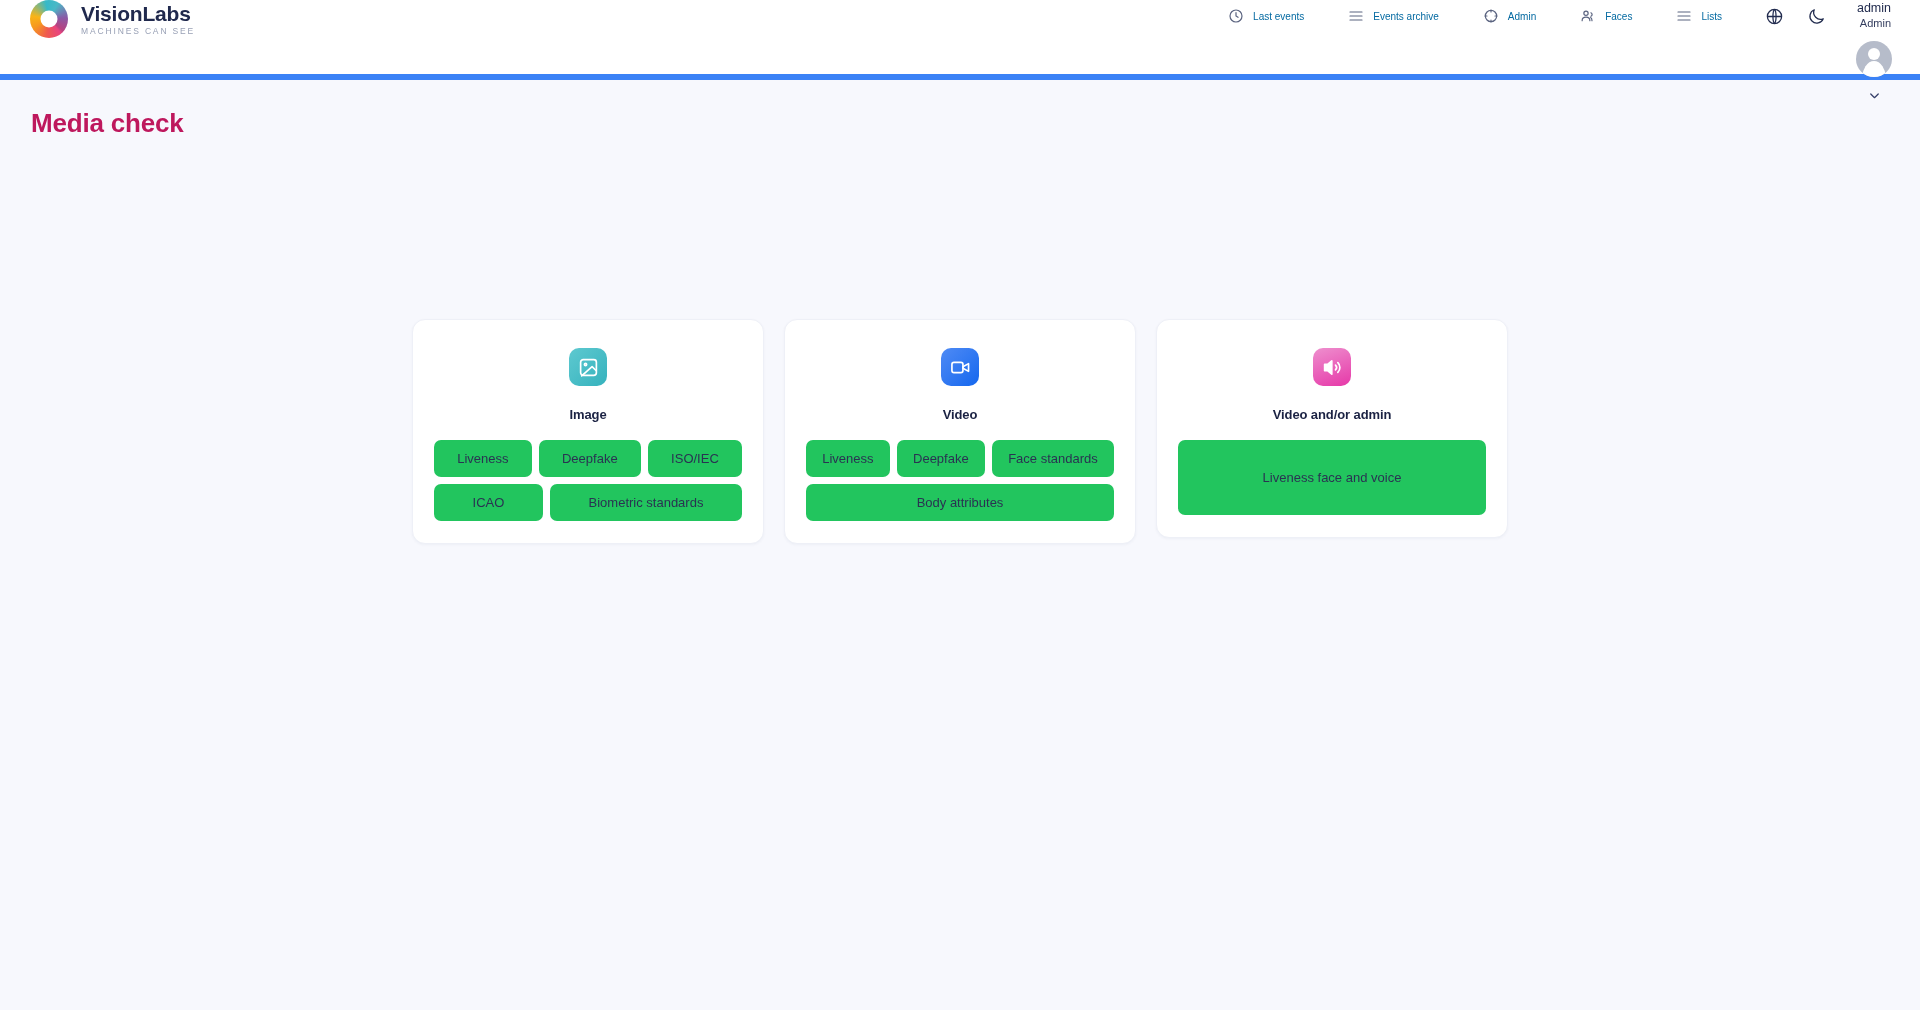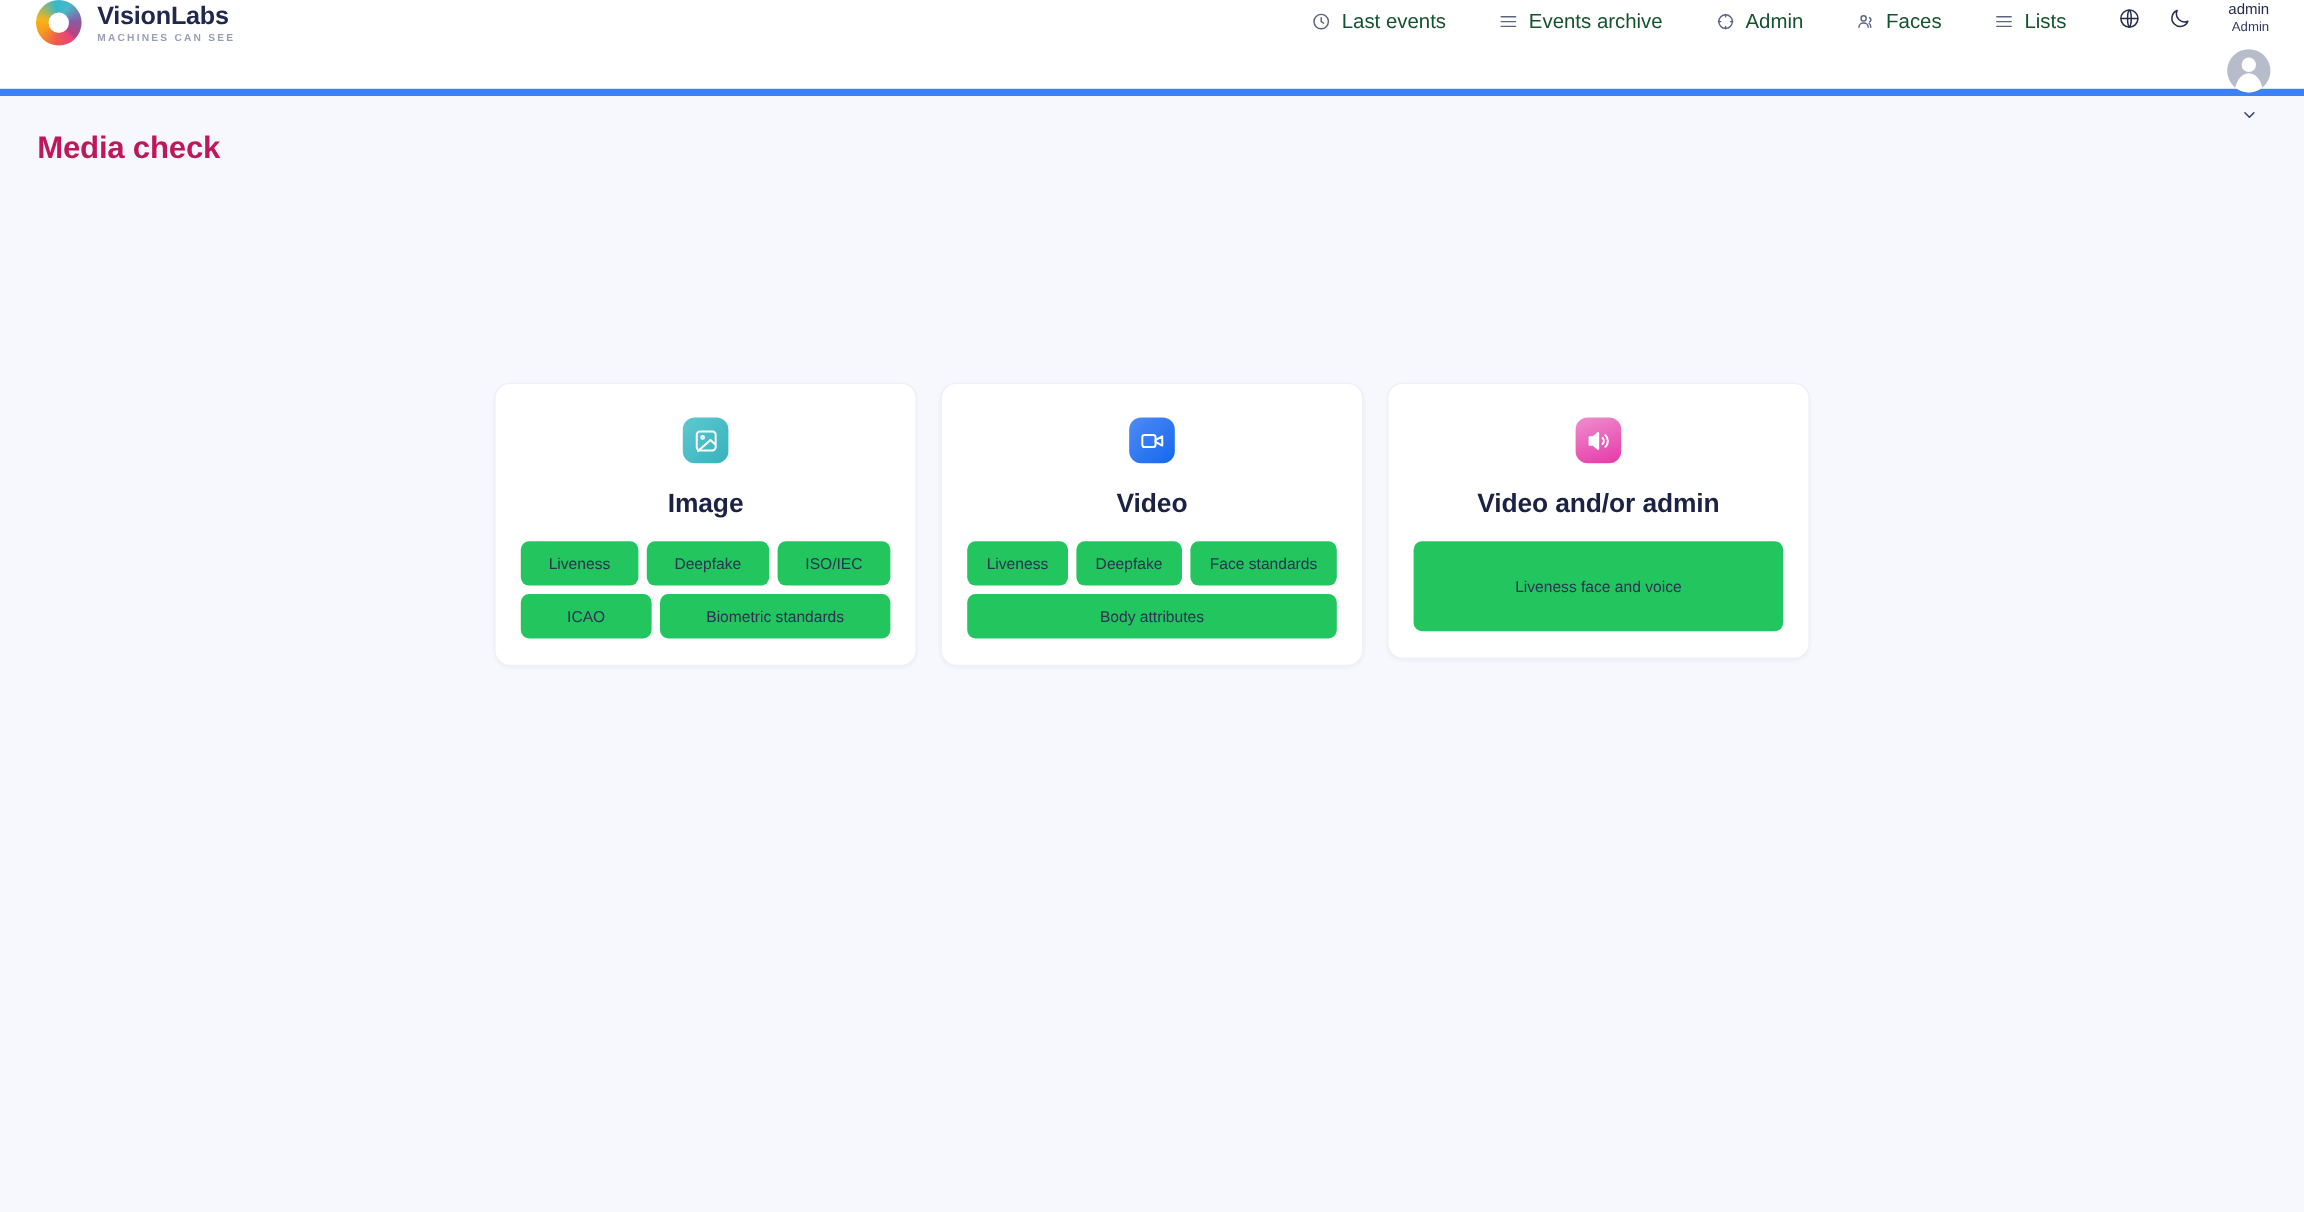--- a/index.html
+++ b/index.html
@@ -68,38 +68,37 @@
     letter-spacing: -0.2px;
     color: #20294d;
     display: block;
   }
   .brand-tag {
     font-size: 8.5px;
     letter-spacing: 1.85px;
     color: #98a0b5;
     display: block;
     margin-top: 3px;
-    font-weight: bold;
   }
 
   .nav-spacer { flex: 1 1 auto; }
 
   .nav-links {
     display: flex;
     align-items: center;
     gap: 0px;
   }
 
   .nav-link {
     display: flex;
     align-items: center;
     gap: 9px;
     padding: 8px 22px;
-    font-size: 17px;
-    color: #14532d;
+    font-size: 10px;
+    color: #0369a1;
     cursor: pointer;
     white-space: nowrap;
     border-radius: 6px;
   }
   .nav-link svg { display: block; }
 
   .nav-icons {
     display: flex;
     align-items: center;
     gap: 6px;
@@ -207,21 +206,21 @@
     justify-content: center;
     color: #ffffff;
   }
   .card-icon svg { display: block; }
 
   .icon-image { background: linear-gradient(135deg, #5ec9d0 0%, #35b2bd 100%); }
   .icon-video { background: linear-gradient(135deg, #4f8bf5 0%, #1567ee 100%); }
   .icon-audio { background: linear-gradient(160deg, #ee8fce 0%, #e638a8 100%); }
 
   .card-title {
-    font-size: 22px;
+    font-size: 13px;
     font-weight: bold;
     color: #1b2243;
     margin-top: 21px;
     letter-spacing: -0.1px;
   }
 
   .tags {
     display: flex;
     flex-wrap: wrap;
     gap: 7px;

